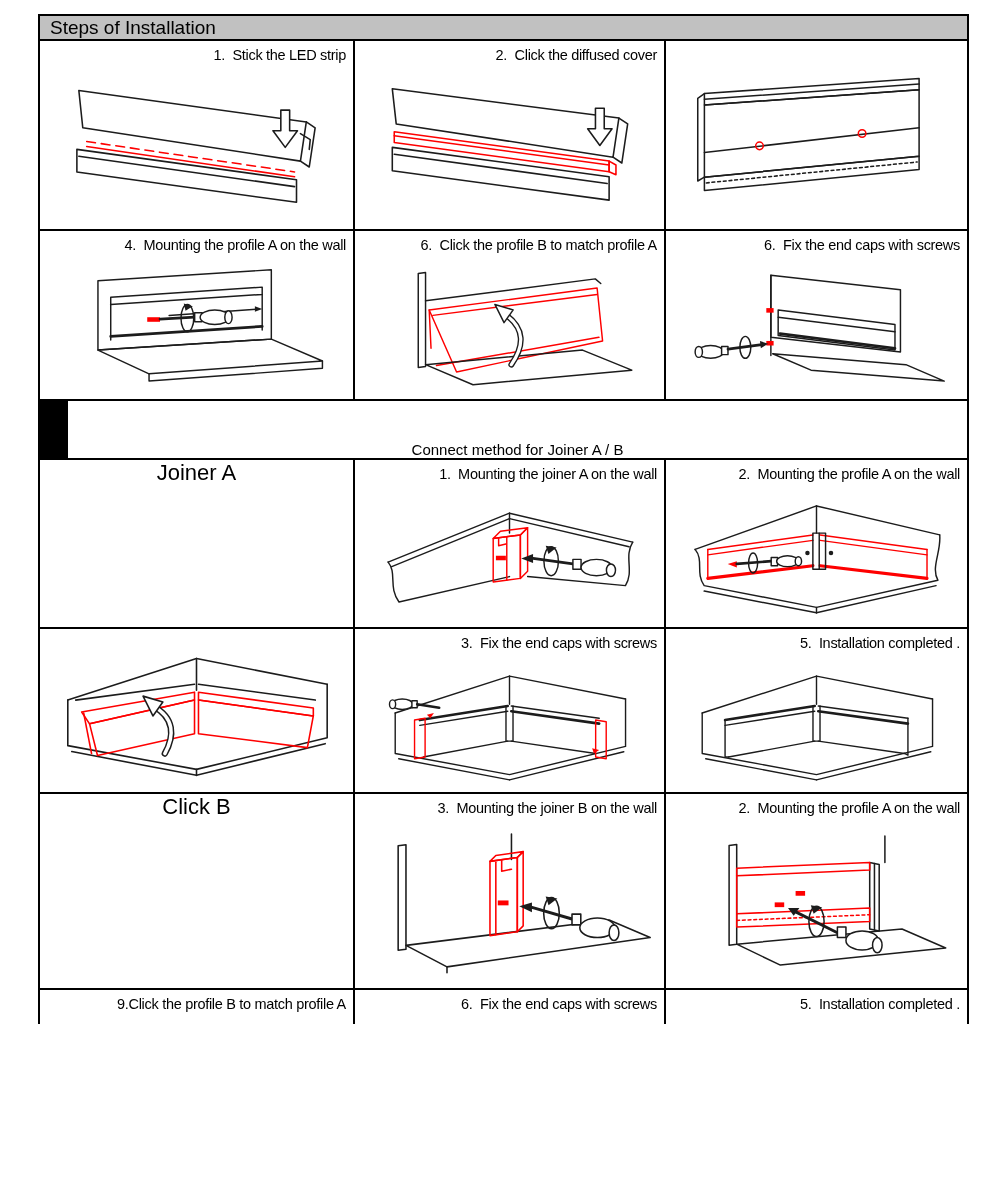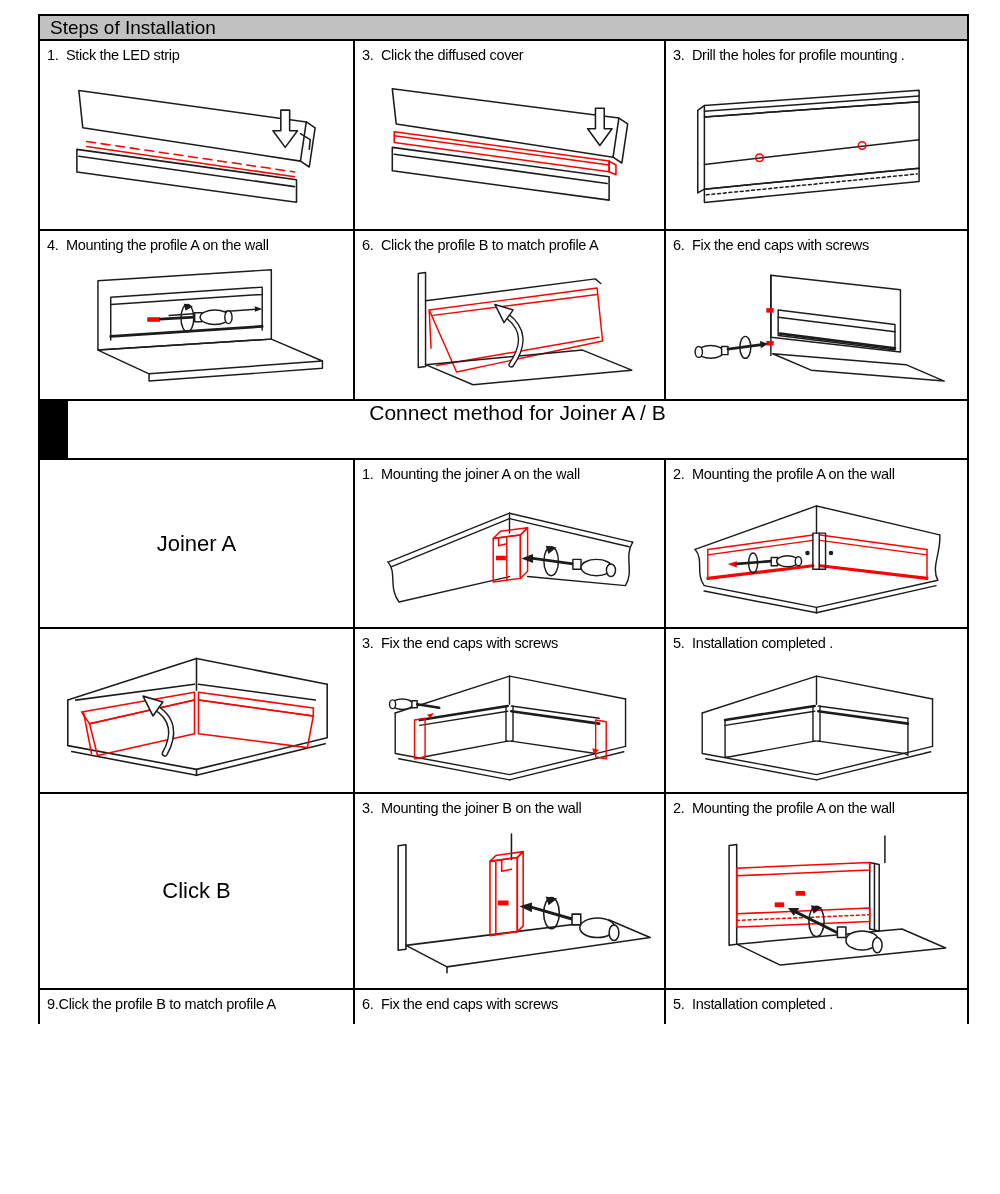--- a/index.html
+++ b/index.html
@@ -12,23 +12,23 @@
   .sheet {
     position:absolute; left:38px; top:14px;
     display:grid;
     grid-template-columns:313px 309px 301px;
     grid-template-rows:23px 188px 168px 57px 167px 163px 194px 191px;
     gap:2px; background:#000; border:2px solid #000;
   }
   .cell { background:#fff; display:flex; flex-direction:column; min-width:0; min-height:0; overflow:hidden; }
   .span3 { grid-column:1 / 4; }
   .head { background:var(--header-bg); justify-content:center; padding-left:10px; font-size:19px; }
-  .connect { align-items:center; justify-content:flex-start; font-size:21px;margin-left:28px; }
-  .joiner-name { align-items:center; justify-content:center; font-size:22px; }
-  .label { font-size:14.5px; line-height:1.25; padding:5px 7px 1px; white-space:pre; letter-spacing:-0.3px; }
+  .connect { align-items:center; justify-content:flex-end; font-size:15px;margin-left:28px; }
+  .joiner-name { align-items:center; font-size:22px; }
+  .label { font-size:14.5px; line-height:1.25; padding:5px 7px 1px; white-space:pre; letter-spacing:-0.3px;text-align:right; }
   .art { flex:1; min-height:0; padding:2px 8px 5px; display:flex; align-items:center; justify-content:center; }
   .art svg { width:100%; height:100%; }
   
   .k  { stroke:var(--ink); fill:none; stroke-width:1.6; stroke-linejoin:round; stroke-linecap:round; }
   .k2 { stroke:var(--ink); fill:none; stroke-width:3;   stroke-linejoin:round; stroke-linecap:round; }
   .r  { stroke:var(--accent-red); fill:none; stroke-width:1.6; stroke-linejoin:round; stroke-linecap:round; }
   .r2 { stroke:var(--accent-red); fill:none; stroke-width:3.5; stroke-linecap:round; }
   .rf { fill:var(--accent-red); stroke:none; }
   .kf { fill:var(--ink); stroke:none; }
   .wf { fill:#fff; stroke:var(--ink); stroke-width:1.6; stroke-linejoin:round; }
@@ -55,37 +55,36 @@
           <line class="r" x1="38" y1="76" x2="250" y2="107" stroke-width="4" stroke-dasharray="9 6"></line>
           <line class="r" x1="38" y1="81" x2="250" y2="112"></line>
           <polygon class="k" points="28,84 252,115 252,138 28,107"></polygon>
           <line class="k" x1="30" y1="91" x2="250" y2="122"></line>
           <path class="wf" d="M236,44 h9 v21 h8 l-12.5,17 -12.5,-17 h8 z"></path>
         </svg>
       </div>
     </div>
 
     <div class="cell">
-      <div class="label">3.  Click the diffused cover</div>
+      <div class="label">2.  Click the diffused cover</div>
       <div class="art">
         <svg viewBox="0 0 300 160" preserveAspectRatio="xMidYMid meet">
           <polygon class="k" points="30,22 262,52 256,92 34,58"></polygon>
           <polyline class="k" points="262,52 271,58 265,98 256,92"></polyline>
           <polygon class="r" points="32,66 252,96 252,107 32,77"></polygon>
           <line class="r" x1="32" y1="70" x2="252" y2="100"></line>
           <polygon class="r" points="252,96 259,100 259,110 252,107"></polygon>
           <polygon class="k" points="30,82 252,112 252,136 30,106"></polygon>
           <line class="k" x1="32" y1="89" x2="250" y2="119"></line>
           <path class="wf" d="M238,42 h9 v21 h8 l-12.5,17 -12.5,-17 h8 z"></path>
         </svg>
       </div>
     </div>
 
     <div class="cell">
-      <div class="label">3.  Drill the holes for profile mounting .</div>
       <div class="art">
         <svg viewBox="0 0 300 160" preserveAspectRatio="xMidYMid meet">
           <polygon class="k" points="32,38 258,22 258,34 32,50"></polygon>
           <line class="k" x1="32" y1="44" x2="258" y2="28"></line>
           <polyline class="k" points="32,38 25,43 25,130 32,126"></polyline>
           <polygon class="k" points="32,50 258,34 258,104 32,126"></polygon>
           <line class="k" x1="32" y1="100" x2="258" y2="74"></line>
           <circle class="r" cx="90" cy="93" r="4" stroke-width="2.2"></circle>
           <circle class="r" cx="198" cy="80" r="4" stroke-width="2.2"></circle>
           <polygon class="k" points="32,126 258,104 258,118 32,140"></polygon>

